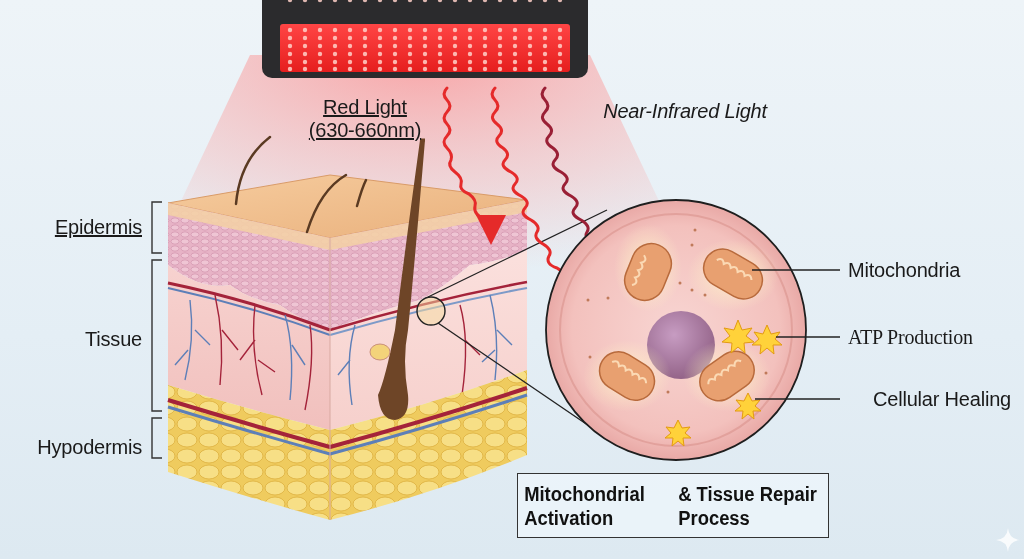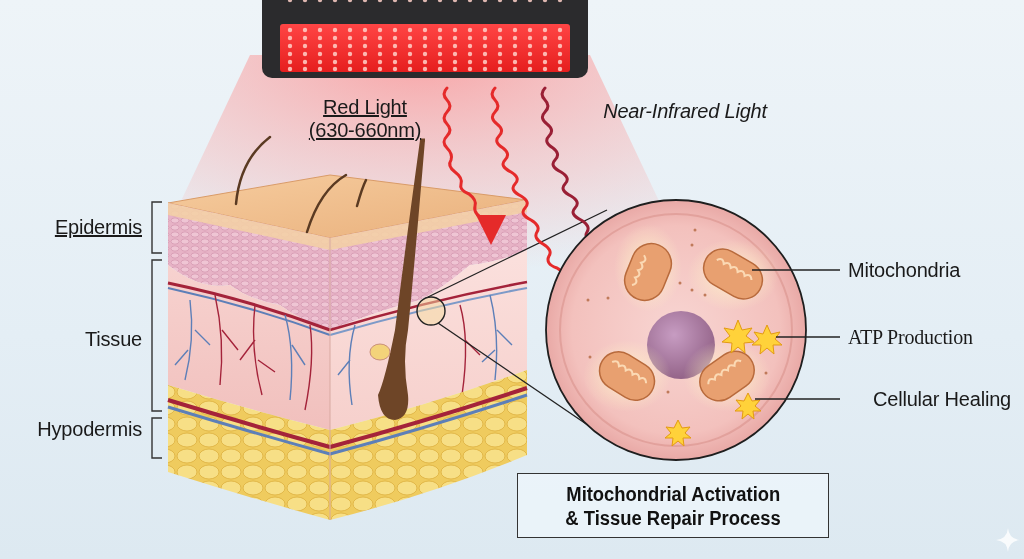--- a/index.html
+++ b/index.html
@@ -11,21 +11,21 @@
     .layer { position: absolute; left: 0; top: 0; width: 1024px; height: 559px; }
     .label {
       position: absolute; color: #1a1a1a; font-size: 20px; line-height: 1.15;
       font-family: "Liberation Sans", sans-serif; letter-spacing: -0.2px; text-align: center;
     }
     .label.center { text-align: center; }
     .label.right { text-align: right; }
     .title-box {
       position: absolute; left: 517px; top: 473px; width: 310px; height: 63px;
       border: 1.5px solid #333; background: rgba(236,244,250,0.85);
-      display: flex; flex-direction: column; align-items: center; justify-content: center;
+      display: flex; flex-direction: row; align-items: center; justify-content: center;
     }
     .title-box span {
       font-weight: bold; font-size: 20px; color: #111; line-height: 1.2;
       font-family: "Liberation Sans", sans-serif;
       transform: scaleX(0.92);
     }
     .sparkle { position: absolute; left: 995px; top: 527px; width: 26px; height: 26px; }
   </style>
 </head>
 <body>
@@ -246,21 +246,21 @@
 <div class="label center" style="left:290px; top:96px; width:150px;text-decoration:underline;">
   <div>Red Light</div>
   <div>(630-660nm)</div>
 </div>
 <div class="label center" style="left:585px; top:100px; width:200px;font-style:italic;">
   <div>Near-Infrared Light</div>
 </div>
 
 <div class="label right" style="left:10px; top:216px; width:132px;text-decoration:underline;">Epidermis</div>
 <div class="label right" style="left:10px; top:328px; width:132px;">Tissue</div>
-<div class="label right" style="left:10px; top:418px; width:132px;text-align:right;">Hypodermis</div>
+<div class="label right" style="left:10px; top:436px; width:132px;text-align:right;">Hypodermis</div>
 
 <div class="label" style="left:848px; top:259px;">Mitochondria</div>
 <div class="label" style="left:848px; top:326px;font-family:Liberation Serif, serif;">ATP Production</div>
 <div class="label" style="left:848px; top:388px;margin-left:25px;">Cellular Healing</div>
 
 <div class="title-box">
   <span>Mitochondrial Activation</span>
   <span>&amp; Tissue Repair Process</span>
 </div>
 

